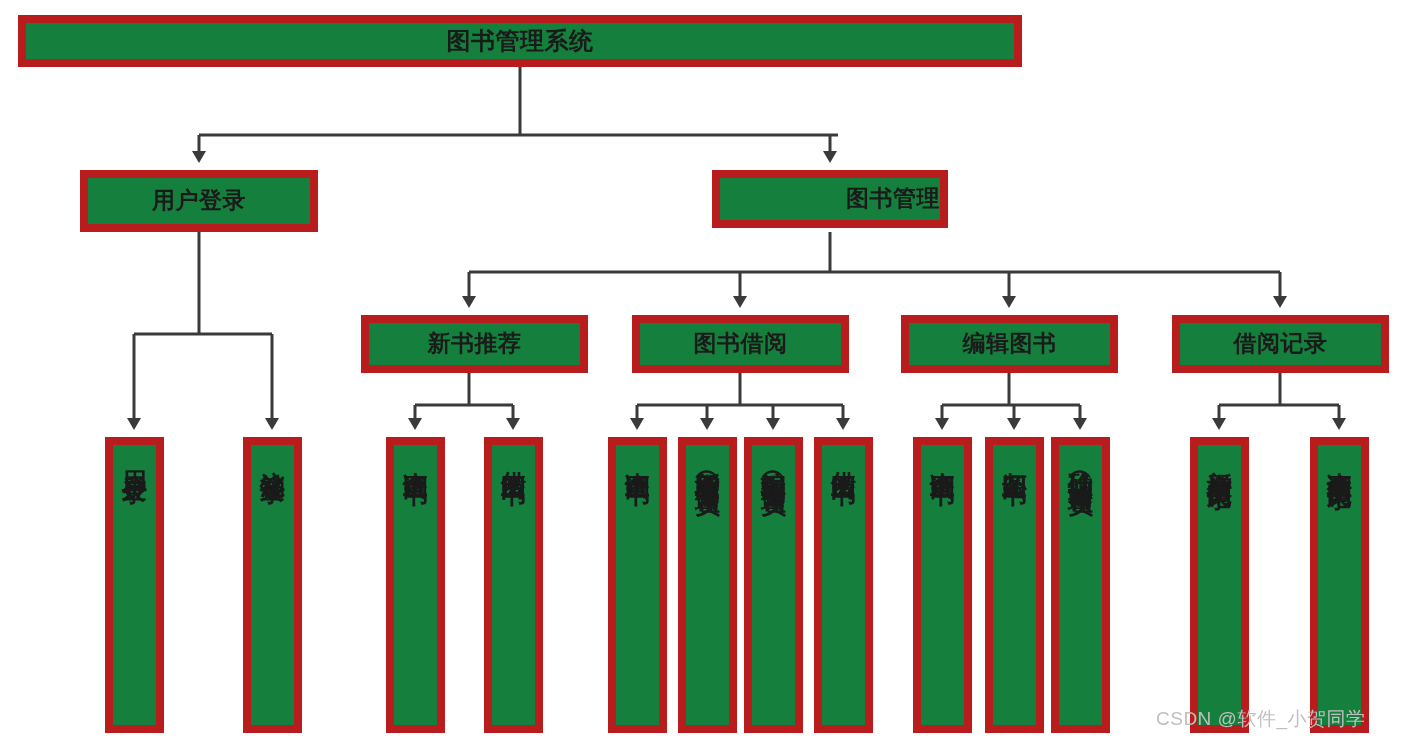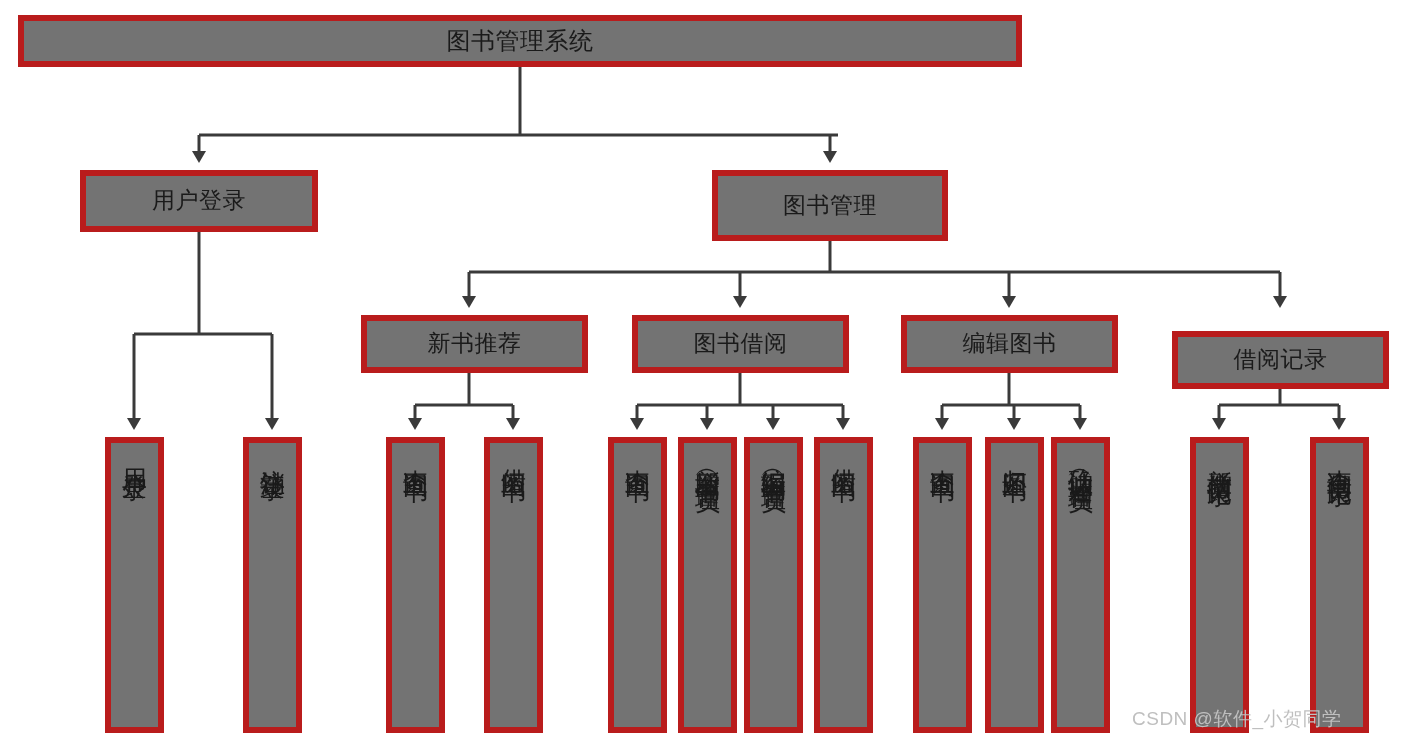--- a/index.html
+++ b/index.html
@@ -20,26 +20,27 @@
   svg#wires {
     position: absolute;
     left: 0;
     top: 0;
     width: 1405px;
     height: 747px;
   }
   .node {
     position: absolute;
     box-sizing: border-box;
-    background: #737373;
-    border: 6px solid #b91c1c;
+    background: #15803d;
+    border: 8px solid #b91c1c;
     display: flex;
     align-items: center;
     justify-content: center;
     color: #1a1a1a;
+    font-weight: bold;
   }
   .node .label {
     display: block;
     text-align: center;
     line-height: 1.18;
     letter-spacing: 0.5px;
   }
   .node.horizontal .label {
     writing-mode: horizontal-tb;
     font-size: 23px;
@@ -121,34 +122,34 @@
     </g>
   </svg>
 
   <div class="node horizontal root" style="left:18px; top:15px; width:1004px; height:52px;">
     <span class="label">图书管理系统</span>
   </div>
 
   <div class="node horizontal" style="left:80px; top:170px; width:238px; height:62px;">
     <span class="label">用户登录</span>
   </div>
-  <div class="node horizontal" style="left:712px; top:170px; width:236px; height:71px;">
+  <div class="node horizontal" style="left:712px; top:170px; width:236px; height:58px;justify-content:flex-end;">
     <span class="label">图书管理</span>
   </div>
 
   <div class="node horizontal" style="left:361px; top:315px; width:227px; height:58px;">
     <span class="label">新书推荐</span>
   </div>
   <div class="node horizontal" style="left:632px; top:315px; width:217px; height:58px;justify-content:center;">
     <span class="label">图书借阅</span>
   </div>
   <div class="node horizontal" style="left:901px; top:315px; width:217px; height:58px;">
     <span class="label">编辑图书</span>
   </div>
-  <div class="node horizontal" style="left:1172px; top:315px; width:217px; height:58px;margin-top:16px;">
+  <div class="node horizontal" style="left:1172px; top:315px; width:217px; height:58px;">
     <span class="label">借阅记录</span>
   </div>
 
   <div class="node vertical" style="left:105px; top:437px; width:59px; height:296px;">
     <span class="label">用户登录</span>
   </div>
   <div class="node vertical" style="left:243px; top:437px; width:59px; height:296px;">
     <span class="label">注销登录</span>
   </div>
   <div class="node vertical" style="left:386px; top:437px; width:59px; height:296px;">
@@ -178,15 +179,15 @@
   <div class="node vertical" style="left:1051px; top:437px; width:59px; height:296px;">
     <span class="label">确认归还（管理员）</span>
   </div>
   <div class="node vertical" style="left:1190px; top:437px; width:59px; height:296px;">
     <span class="label">新增借阅记录</span>
   </div>
   <div class="node vertical" style="left:1310px; top:437px; width:59px; height:296px;">
     <span class="label">查询借阅记录</span>
   </div>
 
-  <div class="watermark" style="left:1132px; top:706px;">CSDN @软件_小贺同学</div>
+  <div class="watermark" style="left:1156px; top:706px;">CSDN @软件_小贺同学</div>
 
 </div>
 
 </body></html>

